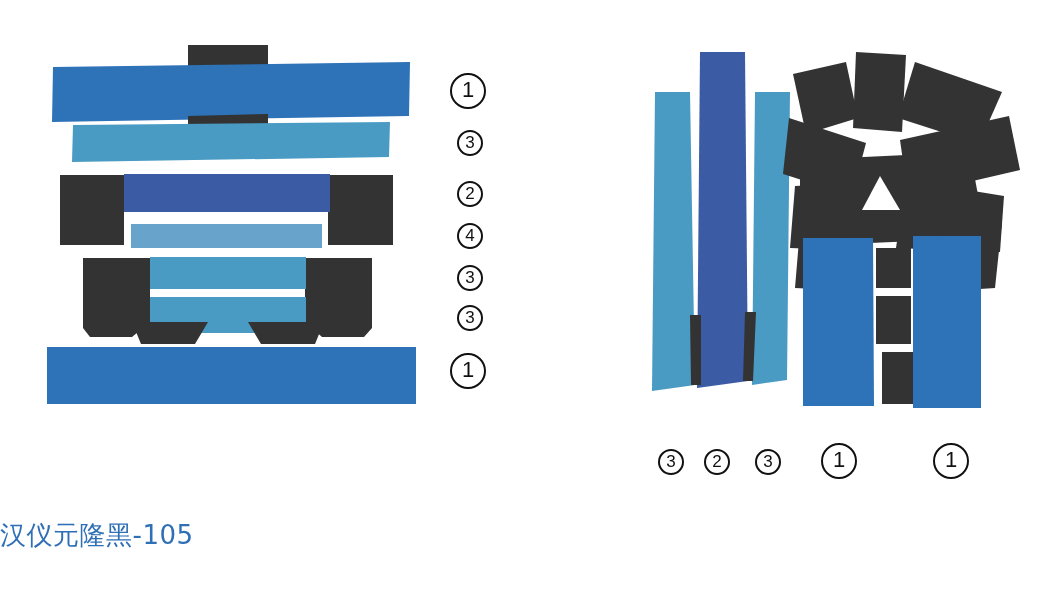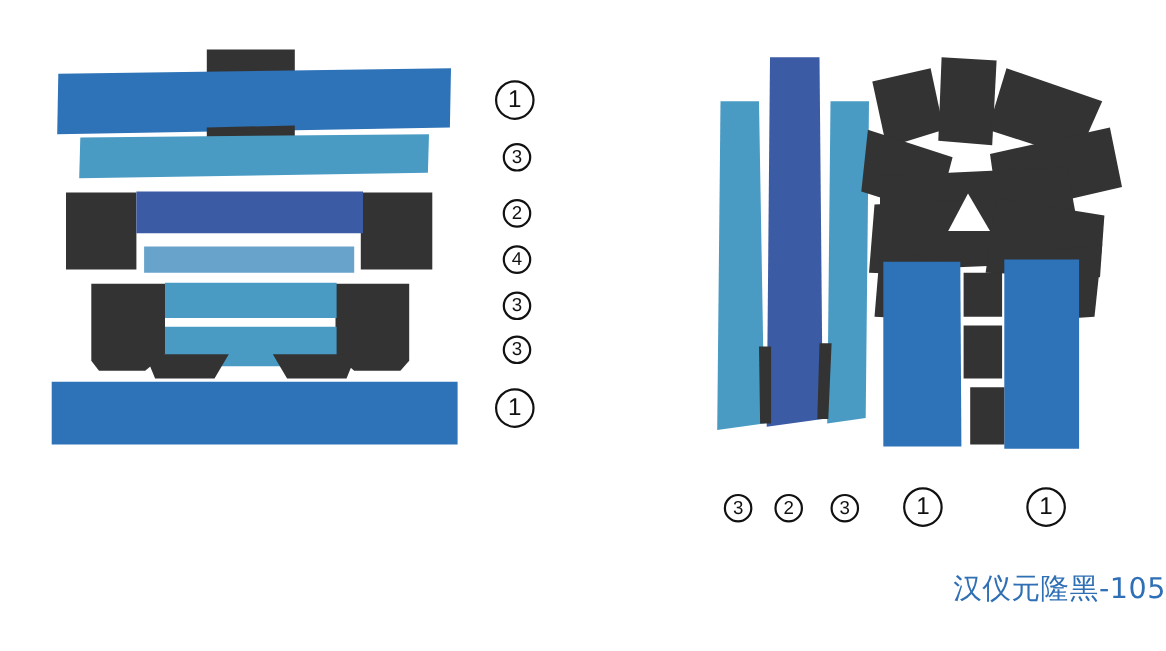--- a/index.html
+++ b/index.html
@@ -52,21 +52,21 @@
   .marker span {
     display: block;
     transform: translateY(-1px);
   }
   
   #caption {
     position: absolute;
     left: 0;
     right: 0;
     top: 518px;
-    text-align: right;
+    text-align: left;
     font-size: 26px;
     letter-spacing: 0.5px;
     color: #2f6fb5;
     font-family: "DejaVu Sans", "Liberation Sans", sans-serif;
     white-space: nowrap;
   }
 </style>
 </head>
 <body>
 

